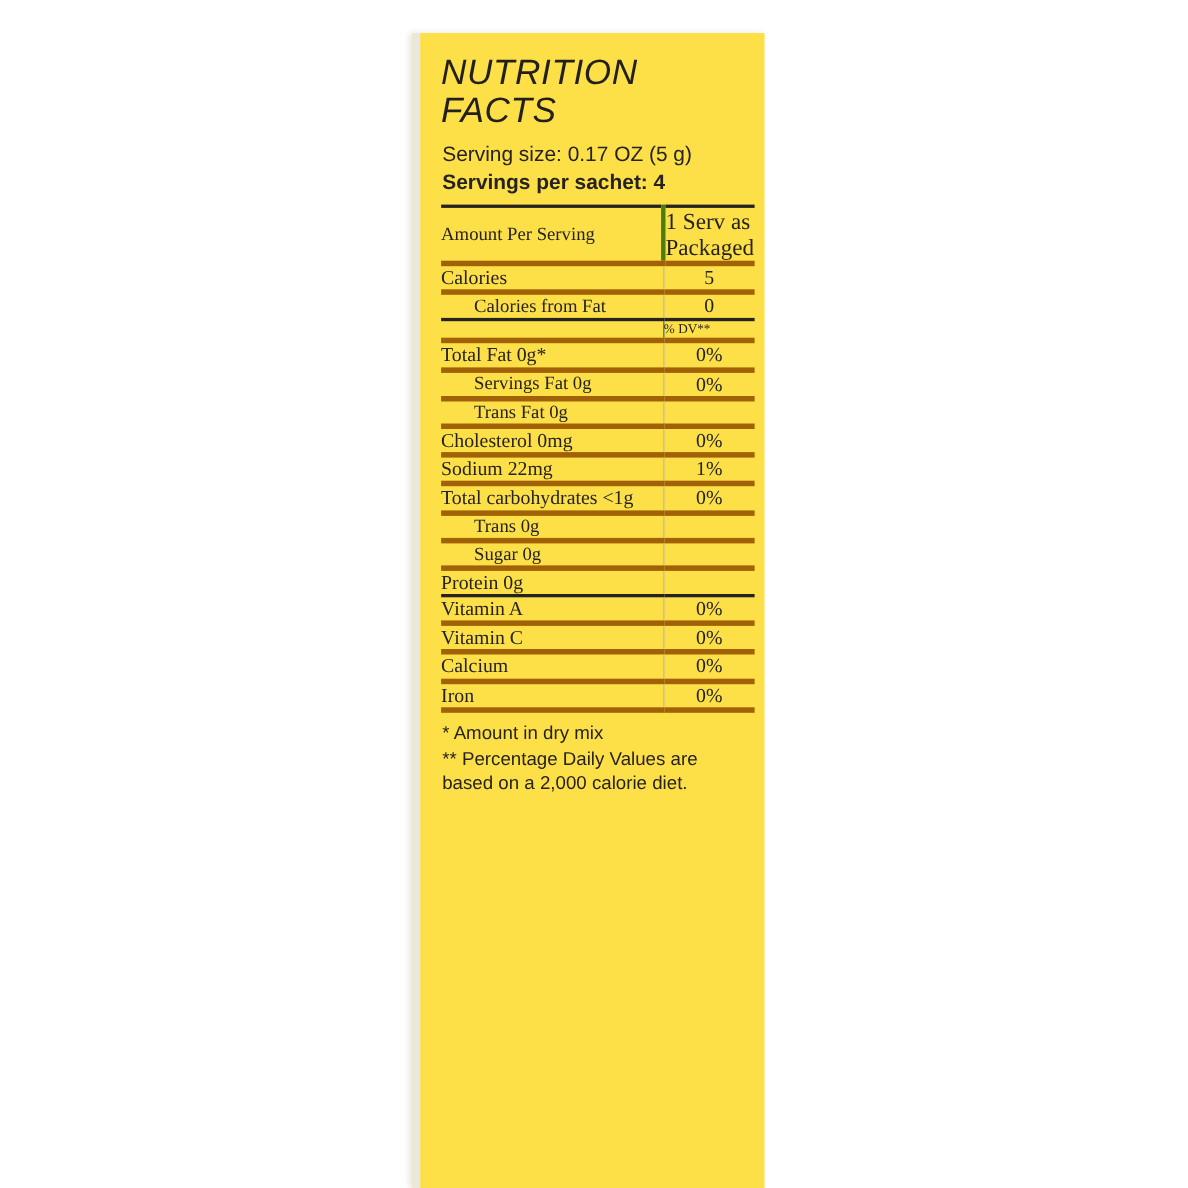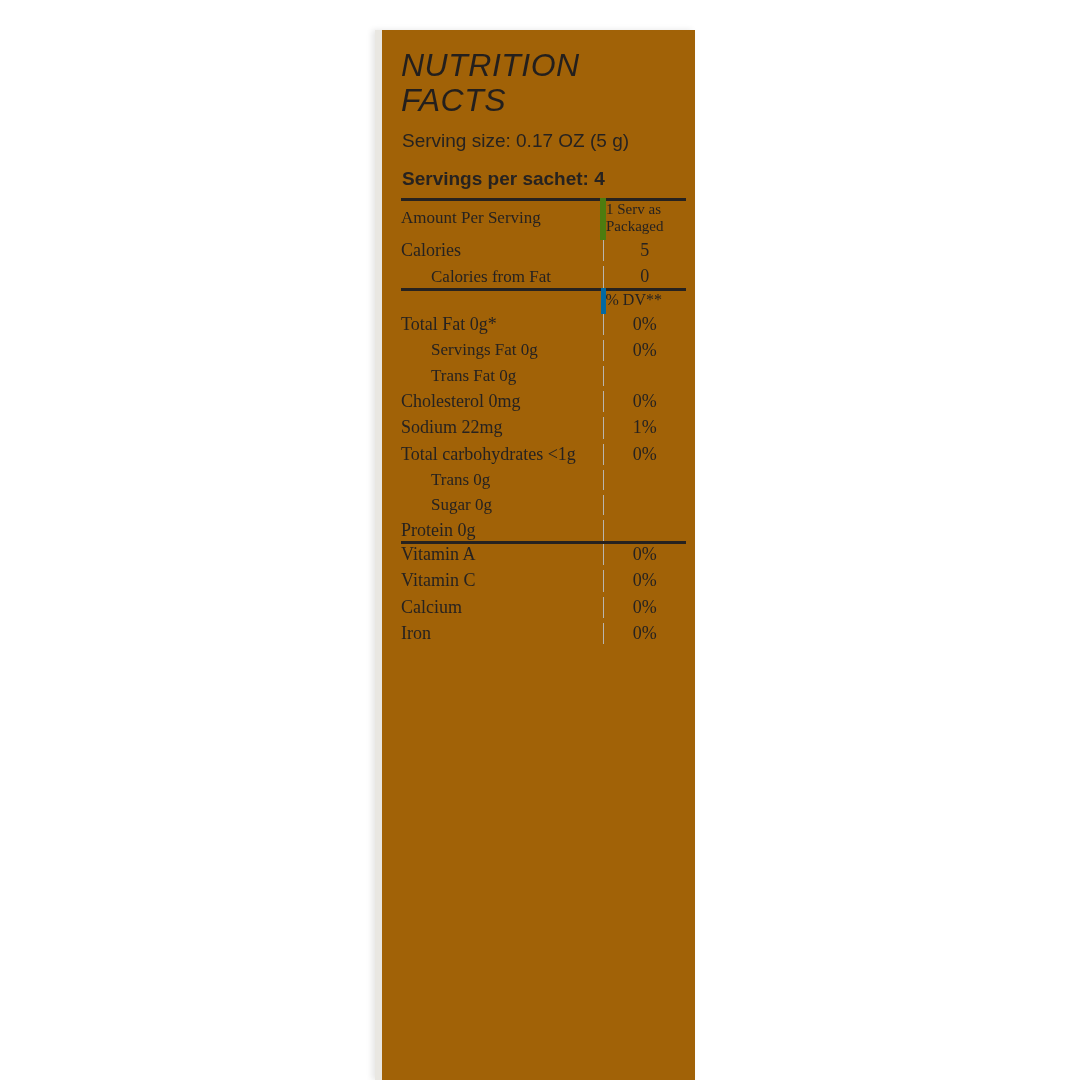--- a/index.html
+++ b/index.html
@@ -14,21 +14,21 @@
     overflow: hidden;
   }
 
   
   #panel {
     position: absolute;
     left: 375px;
     top: 30px;
     width: 320px;
     height: 1050px;
-    background: #a16207;
+    background: #fde047;
     box-shadow: -3px 0 6px rgba(0,0,0,0.10);
   }
   
   #panel::before {
     content: "";
     position: absolute;
     left: 0; top: 0;
     width: 7px; height: 100%;
     background: #e9e7e2;
   }
@@ -55,21 +55,20 @@
     font-size: 19px;
     line-height: 1.35;
     margin-left: 5px;
   }
   .serving-bold {
     font-size: 19px;
     font-weight: bold;
     line-height: 1.35;
     margin-left: 5px;
     margin-bottom: 6px;
-    margin-top: 12px;
   }
 
   table.nf {
     border-collapse: collapse;
     width: 285px;
     margin-left: 4px;
     table-layout: fixed;
   }
   table.nf td {
     padding: 0;
@@ -100,30 +99,30 @@
     padding: 6px 4px;
     border-left: 1px solid #b9b5ae;
     line-height: 1.18;
   }
 
   .hdr-name {
     font-size: 17px;
     padding: 8px 0 8px 6px;
   }
   .hdr-val {
-    font-size: 15px;
+    font-size: 21px;
     padding: 5px 4px 5px 6px;
-    border-left: 6px solid #4d7c0f;
+    border-left: 4px solid #4d7c0f;
     line-height: 1.15;
     text-align: left;
   }
   .dv-val {
-    font-size: 16px;
+    font-size: 12px;
     padding: 4px 4px 4px 6px;
-    border-left: 5px solid #0369a1;
+    border-left: 1px solid #0369a1;
     text-align: left;
   }
 
   .footnotes {
     margin-left: 5px;
     margin-top: 8px;
     font-size: 17px;
     line-height: 1.33;
   }
   .footnotes div { white-space: pre-line; }
@@ -221,15 +220,20 @@
           <td class="cell-name">Iron</td>
           <td class="cell-val">0%</td>
         </tr>
         <tr class="rule-thin">
           <td style="height:0"></td>
           <td style="height:0;border-left:none"></td>
         </tr>
       </tbody>
     </table>
 
+    <div class="footnotes">
+      <div>* Amount in dry mix</div>
+      <div>** Percentage Daily Values are
+based on a 2,000 calorie diet.</div>
+    </div>
 
   </div>
 </div>
 
 </body></html>

